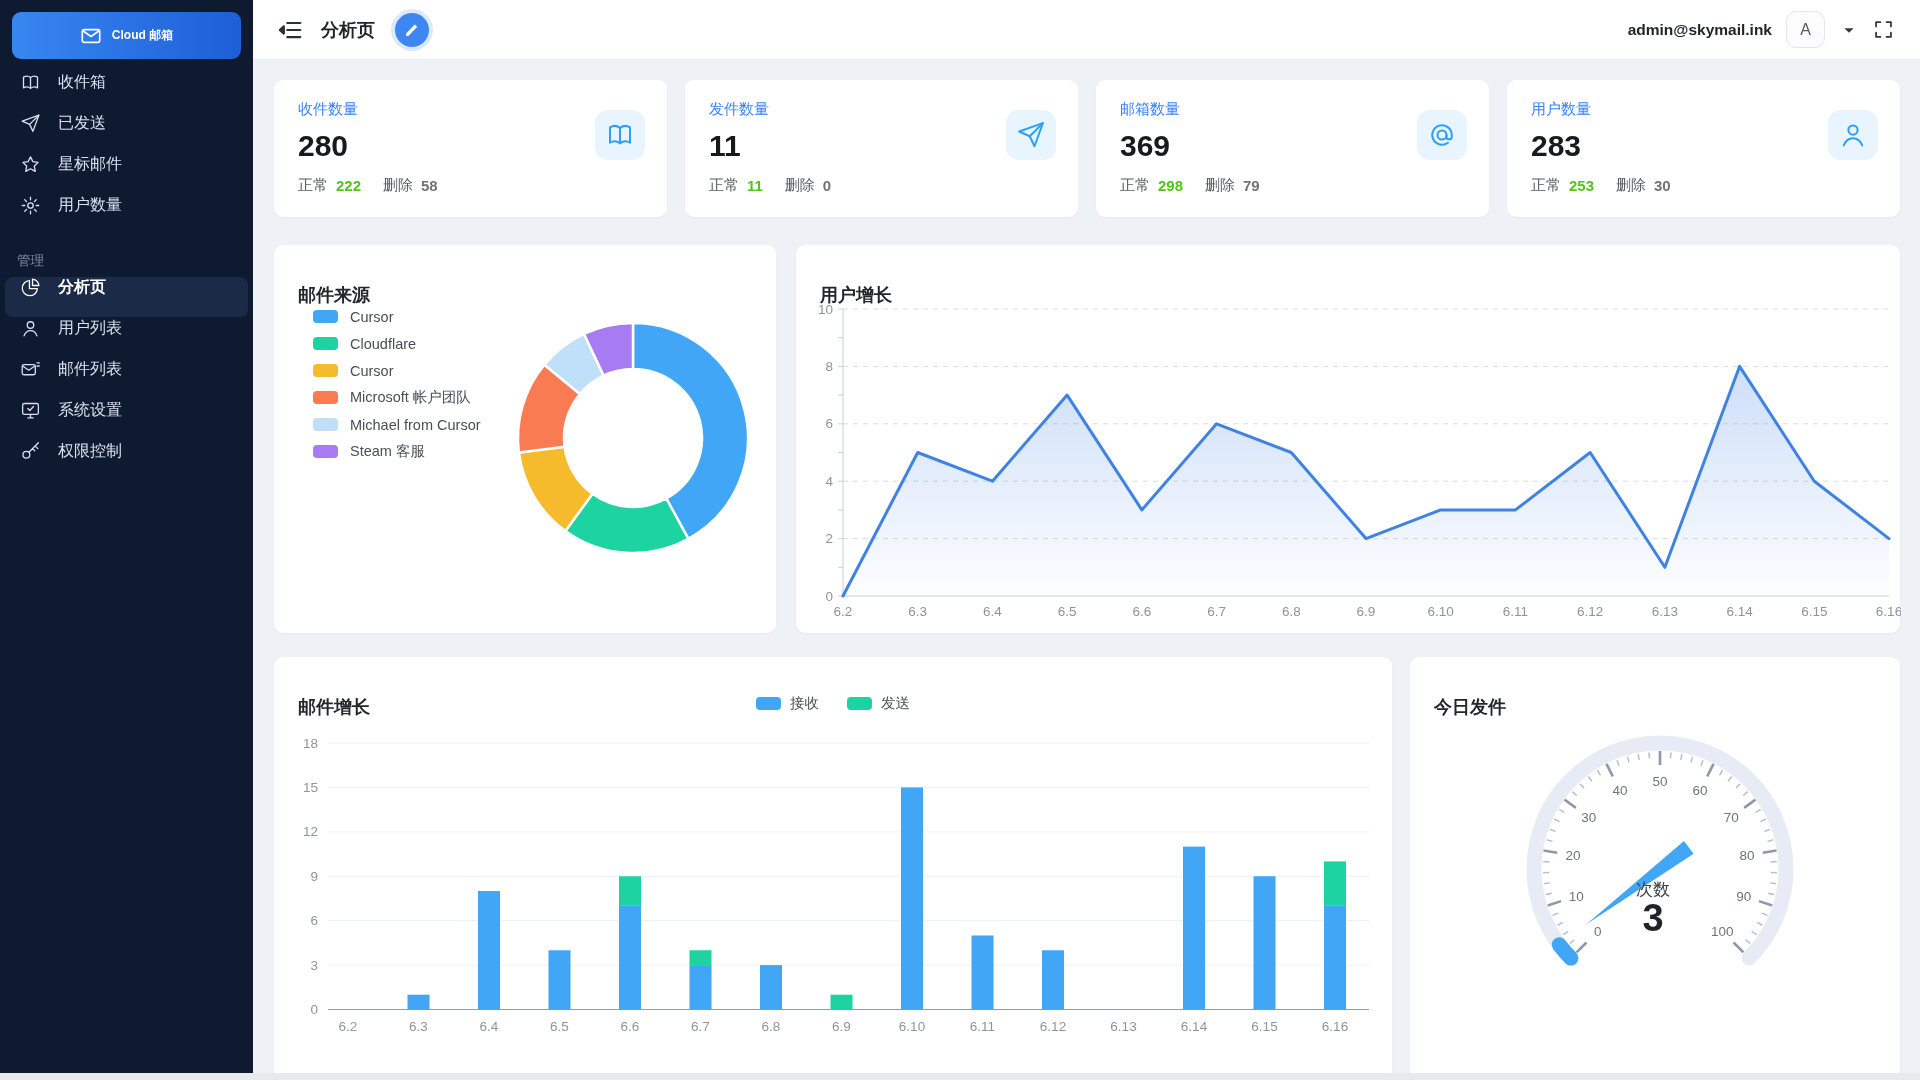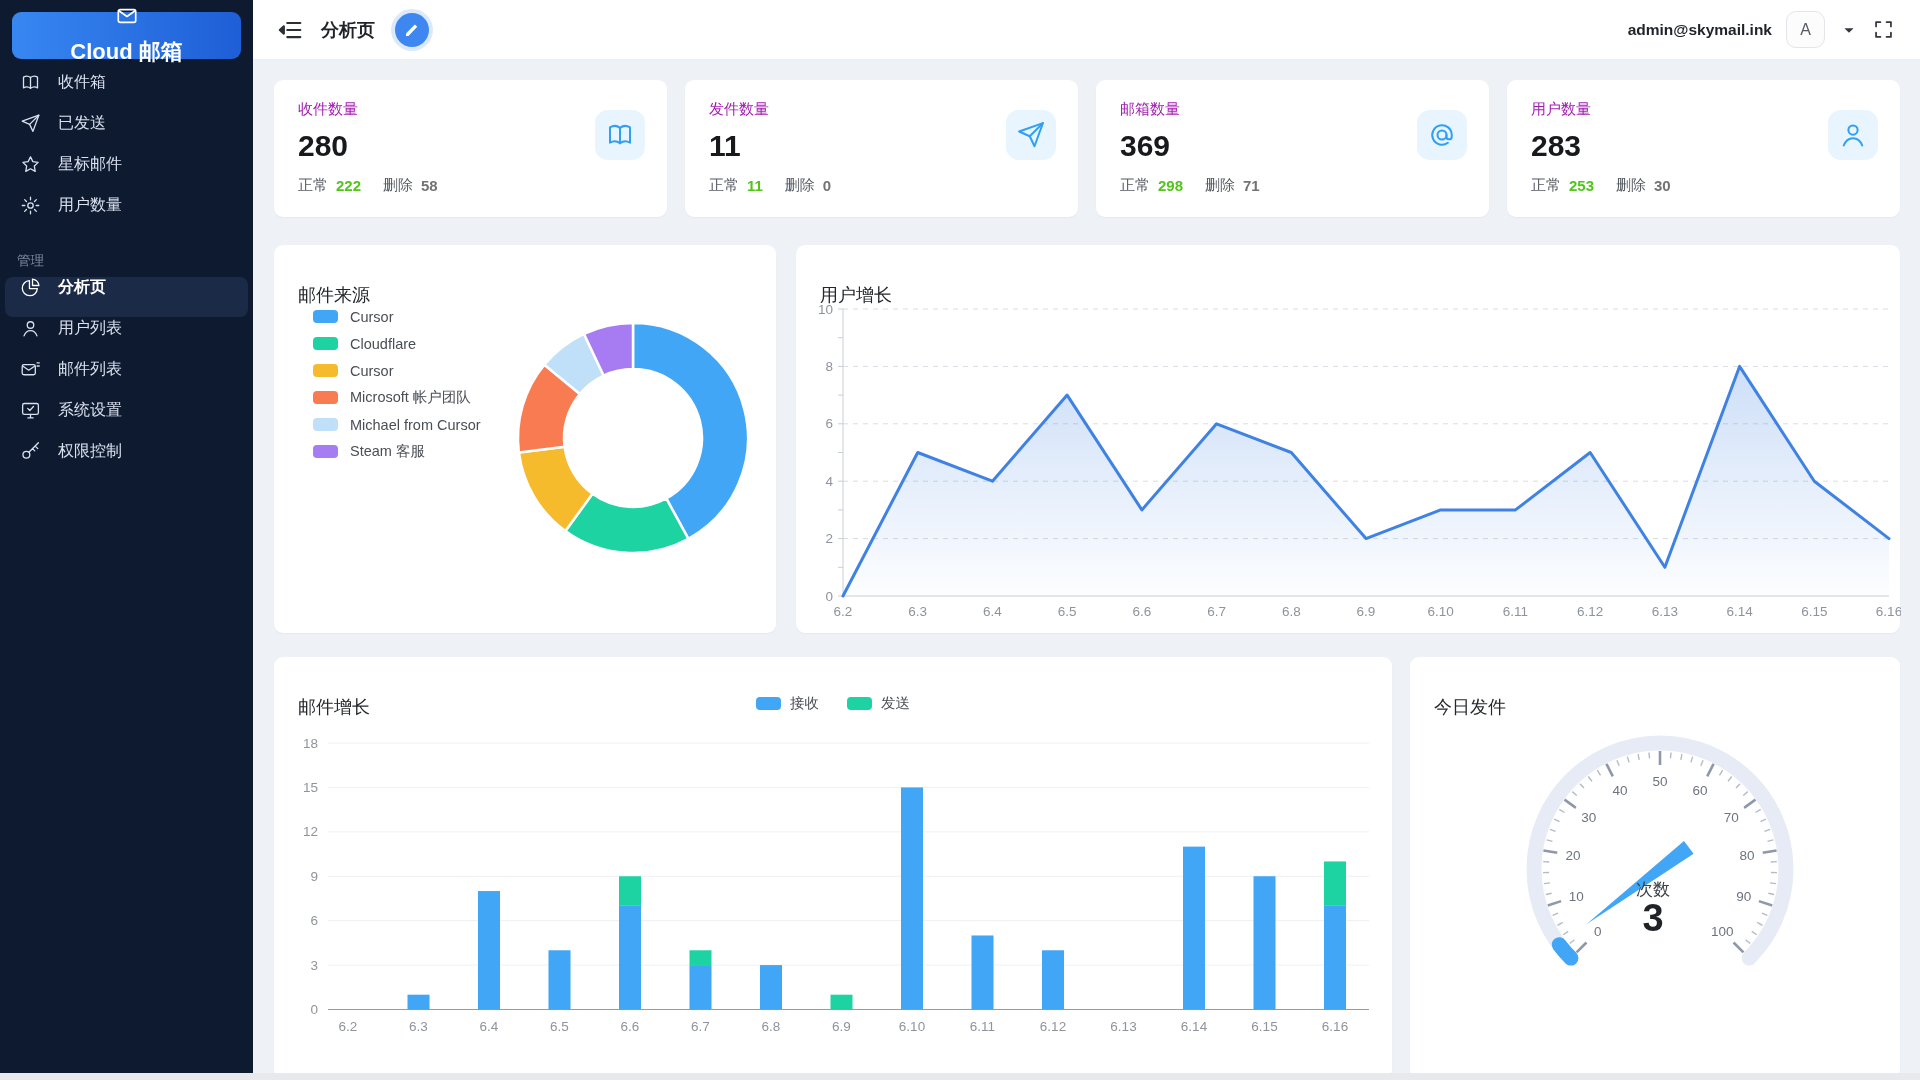--- a/index.html
+++ b/index.html
@@ -5,21 +5,21 @@
   html,body{margin:0;padding:0;}
   body{
     width:1920px;height:1080px;position:relative;overflow:hidden;
     background:#eef1f6;font-family:"Liberation Sans","DejaVu Sans",sans-serif;
     -webkit-font-smoothing:antialiased;
   }
   
   .sidebar{position:absolute;left:0;top:0;width:253px;height:1073px;background:#0d1a2f;}
   .logo-btn{position:absolute;left:12px;top:12px;width:229px;height:47px;border-radius:9px;
     background:linear-gradient(90deg,#3787f2,#1e5ed6);display:flex;align-items:center;justify-content:center;
-    gap:10px;color:#fff;font-size:22px;font-weight:bold;cursor:pointer;flex-direction:column;}
+    gap:10px;color:#fff;font-size:12px;font-weight:bold;cursor:pointer;}
   .nav{position:absolute;top:71px;left:0;right:0;}
   .nav-item{height:40px;margin:1px 5px;padding-left:15px;display:flex;gap:17px;
     color:#d9e0ee;font-size:16px;border-radius:8px;cursor:pointer;}
   .nav-item.active{background:#1b2a47;color:#ffffff;font-weight:bold;}
   .nav-label{white-space:nowrap;}
   .section-label{margin:17px 0 7px 17px;font-size:13.5px;color:#7e8aa0;}
   
   .topbar{position:absolute;left:253px;top:0;right:0;height:60px;background:#fff;
     border-bottom:1px solid #eceef2;box-sizing:border-box;display:flex;align-items:center;
     padding:0 26px 0 24px;gap:14px;}
@@ -31,33 +31,33 @@
   .tb-email{font-size:15.5px;font-weight:bold;color:#1f2329;}
   .tb-avatar{width:37px;height:35px;border:1.5px solid #e2e5ea;border-radius:10px;background:#fcfcfd;
     display:flex;align-items:center;justify-content:center;font-size:16px;color:#555a61;cursor:pointer;}
   .tb-caret{color:#33373d;display:flex;cursor:pointer;}
   .tb-fullscreen{color:#33373d;display:flex;cursor:pointer;}
   
   .content{position:absolute;left:253px;top:60px;width:1667px;box-sizing:border-box;padding:20px 20px 0 21px;}
   .stats-row{display:flex;gap:18px;height:137px;}
   .stat-card{flex:1;background:#fff;border-radius:9px;position:relative;box-sizing:border-box;
     padding:20px 24px;box-shadow:0 1px 2px rgba(16,24,40,.04);}
-  .stat-label{font-size:15px;color:#a21caf;}
+  .stat-label{font-size:15px;color:#3b82f6;}
   .stat-value{font-size:30px;font-weight:600;color:#17191d;margin-top:10px;}
   .stat-meta{font-size:15px;color:#565b63;margin-top:13px;display:flex;gap:8px;align-items:center;}
   .stat-meta .num{font-weight:bold;margin-right:14px;}
   .num-green{color:#52c41a;}
   .num-red{color:#737373;}
   .stat-icon-box{position:absolute;right:22px;top:30px;width:50px;height:50px;border-radius:13px;
     background:#e9f5fe;color:#2f9ff6;display:flex;align-items:center;justify-content:center;}
   .row2{display:flex;gap:20px;margin-top:28px;height:388px;}
   .row3{display:flex;gap:18px;margin-top:24px;height:422px;}
   .card{background:#fff;border-radius:9px;position:relative;box-sizing:border-box;
     box-shadow:0 1px 2px rgba(16,24,40,.04);}
-  .card-title{position:absolute;left:24px;top:20px;font-size:18px;font-weight:400;color:#24262b;}
+  .card-title{position:absolute;left:24px;top:20px;font-size:18px;font-weight:700;color:#24262b;}
   .source-card{width:502px;}
   .growth-card{flex:1;}
   .mailbar-card{width:1118px;}
   .gauge-card{flex:1;}
   .chart-svg{position:absolute;left:0;top:0;}
   .donut-svg{position:absolute;left:224px;top:52px;}
   .legend-col{position:absolute;left:39px;top:58px;}
   .legend-row{display:flex;align-items:center;gap:12px;height:27px;cursor:pointer;}
   .legend-chip{width:25px;height:13px;border-radius:4px;flex:0 0 auto;}
   .legend-text{font-size:14.5px;color:#4a4e55;white-space:nowrap;}
@@ -214,21 +214,21 @@
           </svg>
         </div>
       </div>
       <div class="stat-card">
         <div class="stat-label">邮箱数量</div>
         <div class="stat-value">369</div>
         <div class="stat-meta">
           <span>正常</span>
           <span class="num num-green">298</span>
           <span>删除</span>
-          <span class="num num-red">71</span>
+          <span class="num num-red">79</span>
         </div>
         <div class="stat-icon-box">
           <svg viewBox="0 0 24 24" width="30" height="30" fill="none" stroke="currentColor" stroke-width="1.6" stroke-linecap="round" stroke-linejoin="round">
             <circle cx="12" cy="12" r="3.6"></circle>
             <path d="M15.6 12v1.4a2.1 2.1 0 0 0 4.2 0V12a7.8 7.8 0 1 0-3.1 6.2"></path>
           </svg>
         </div>
       </div>
       <div class="stat-card">
         <div class="stat-label">用户数量</div>

